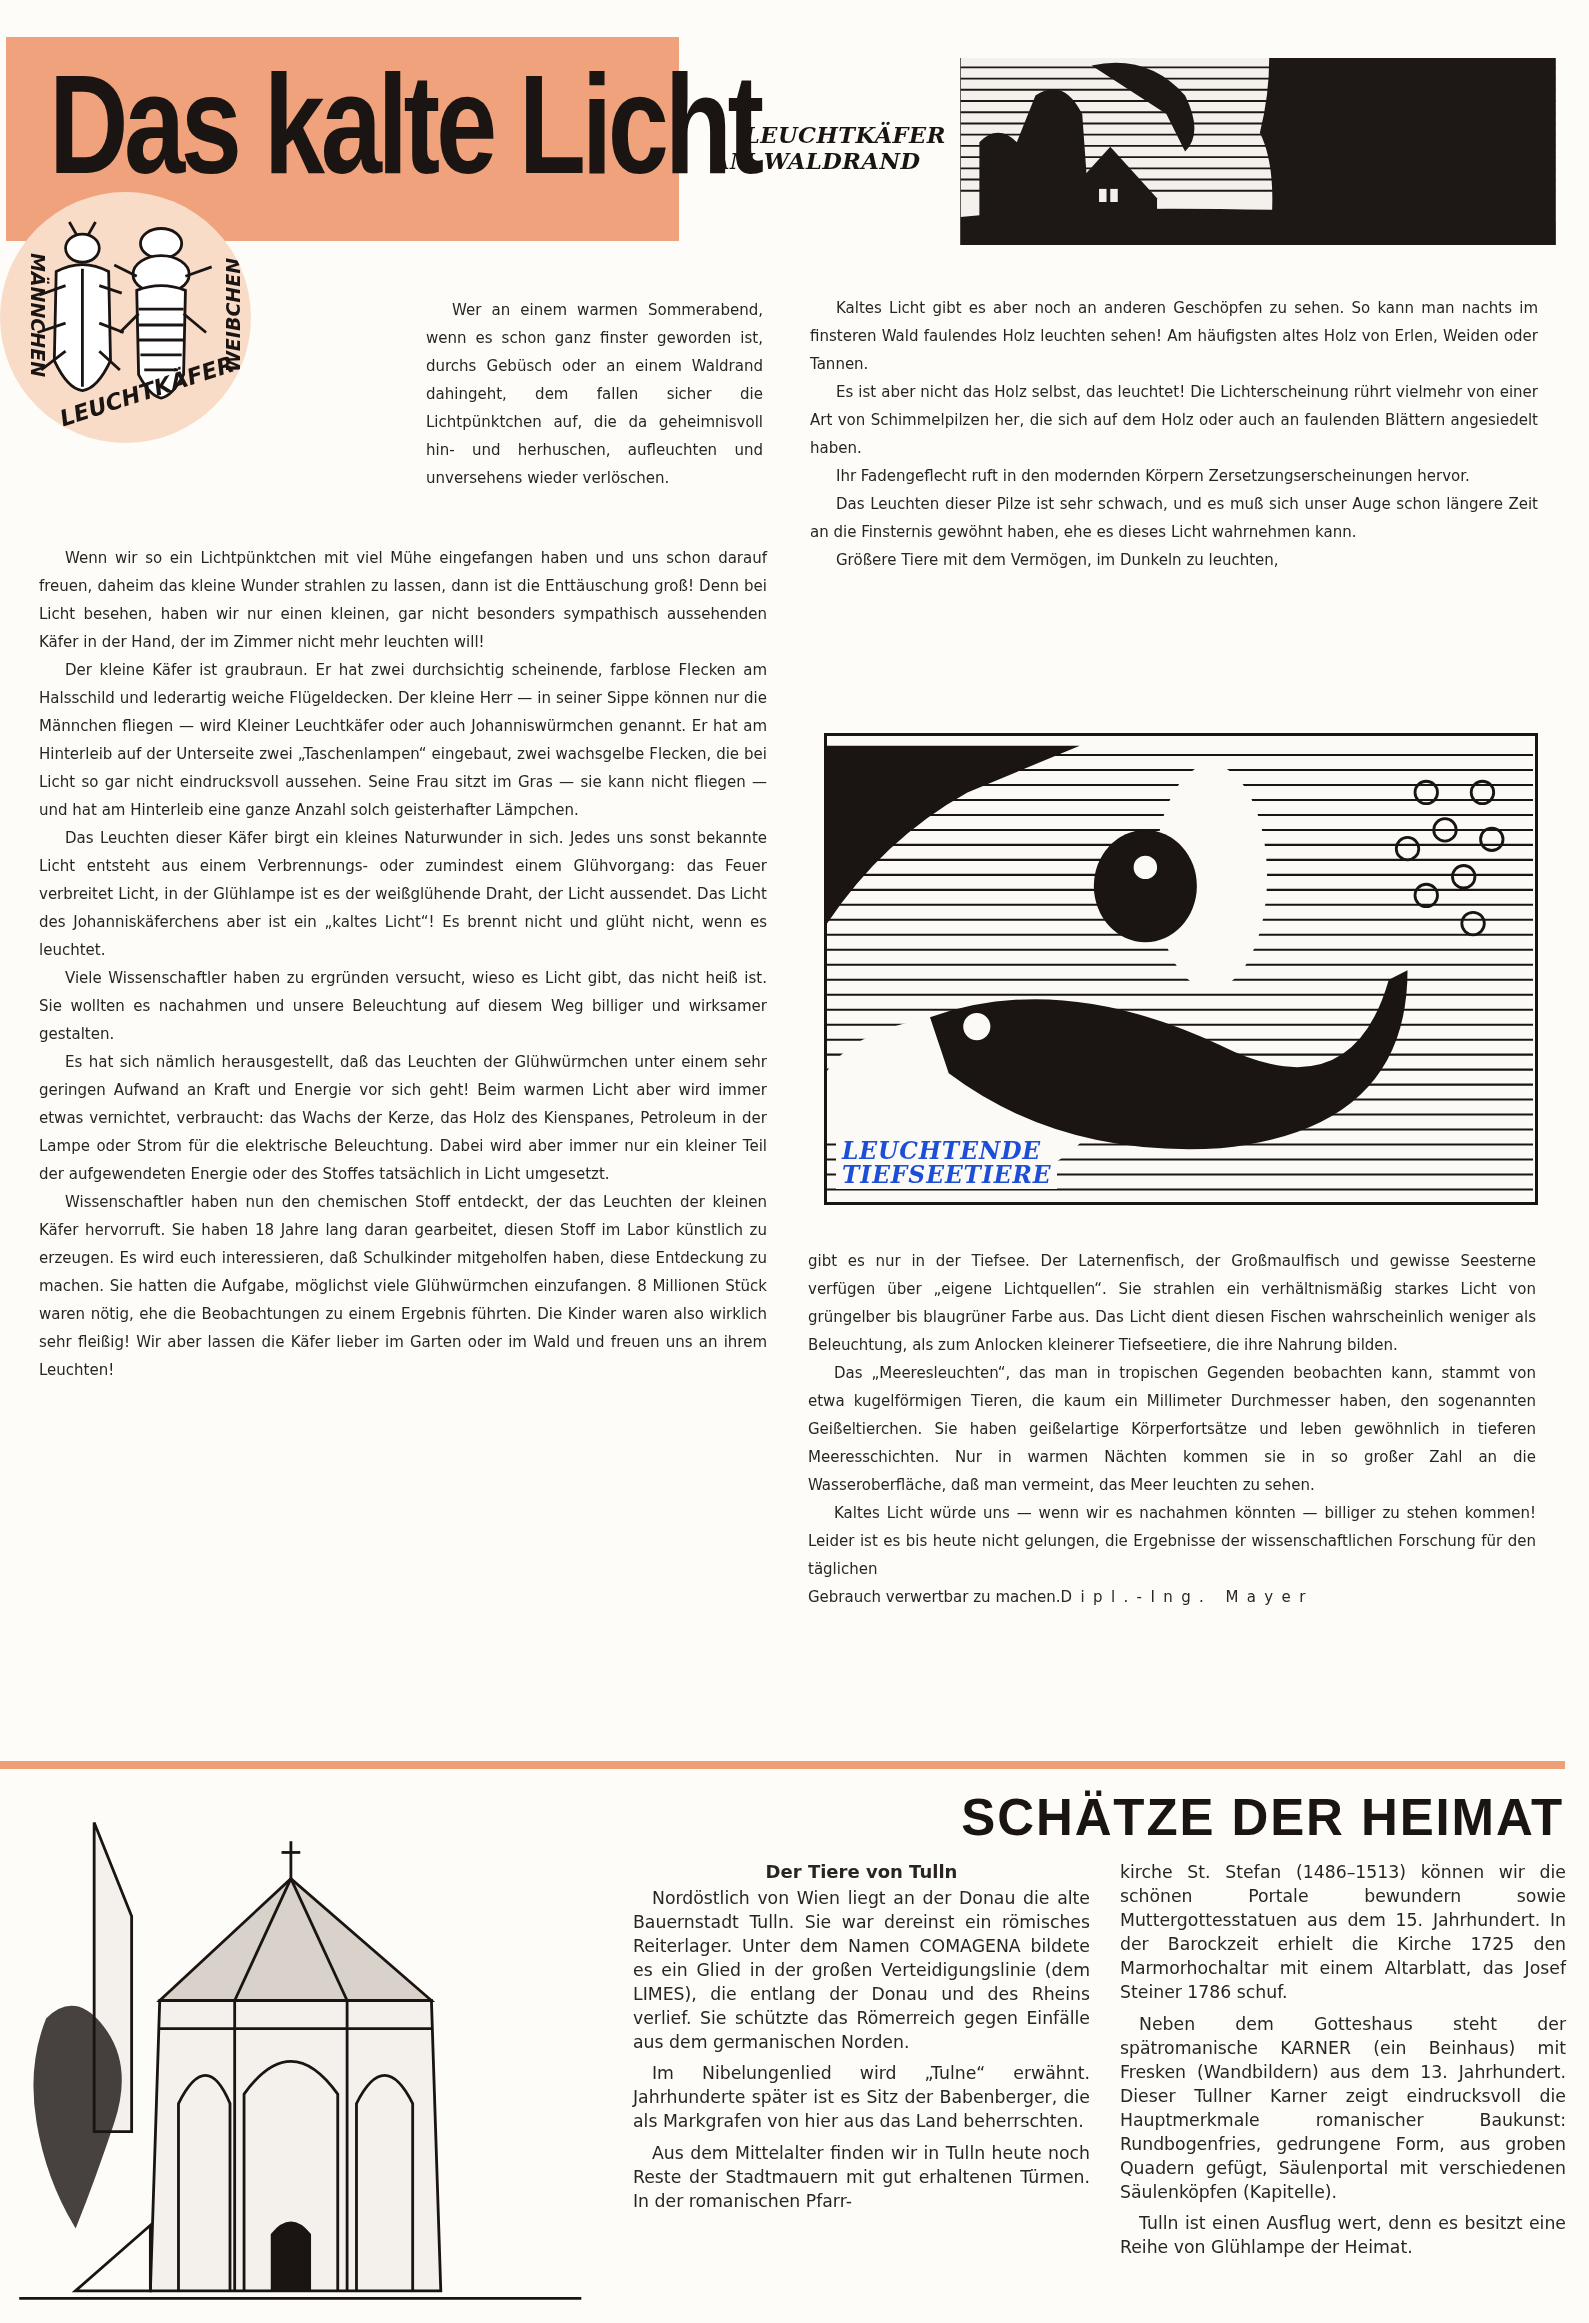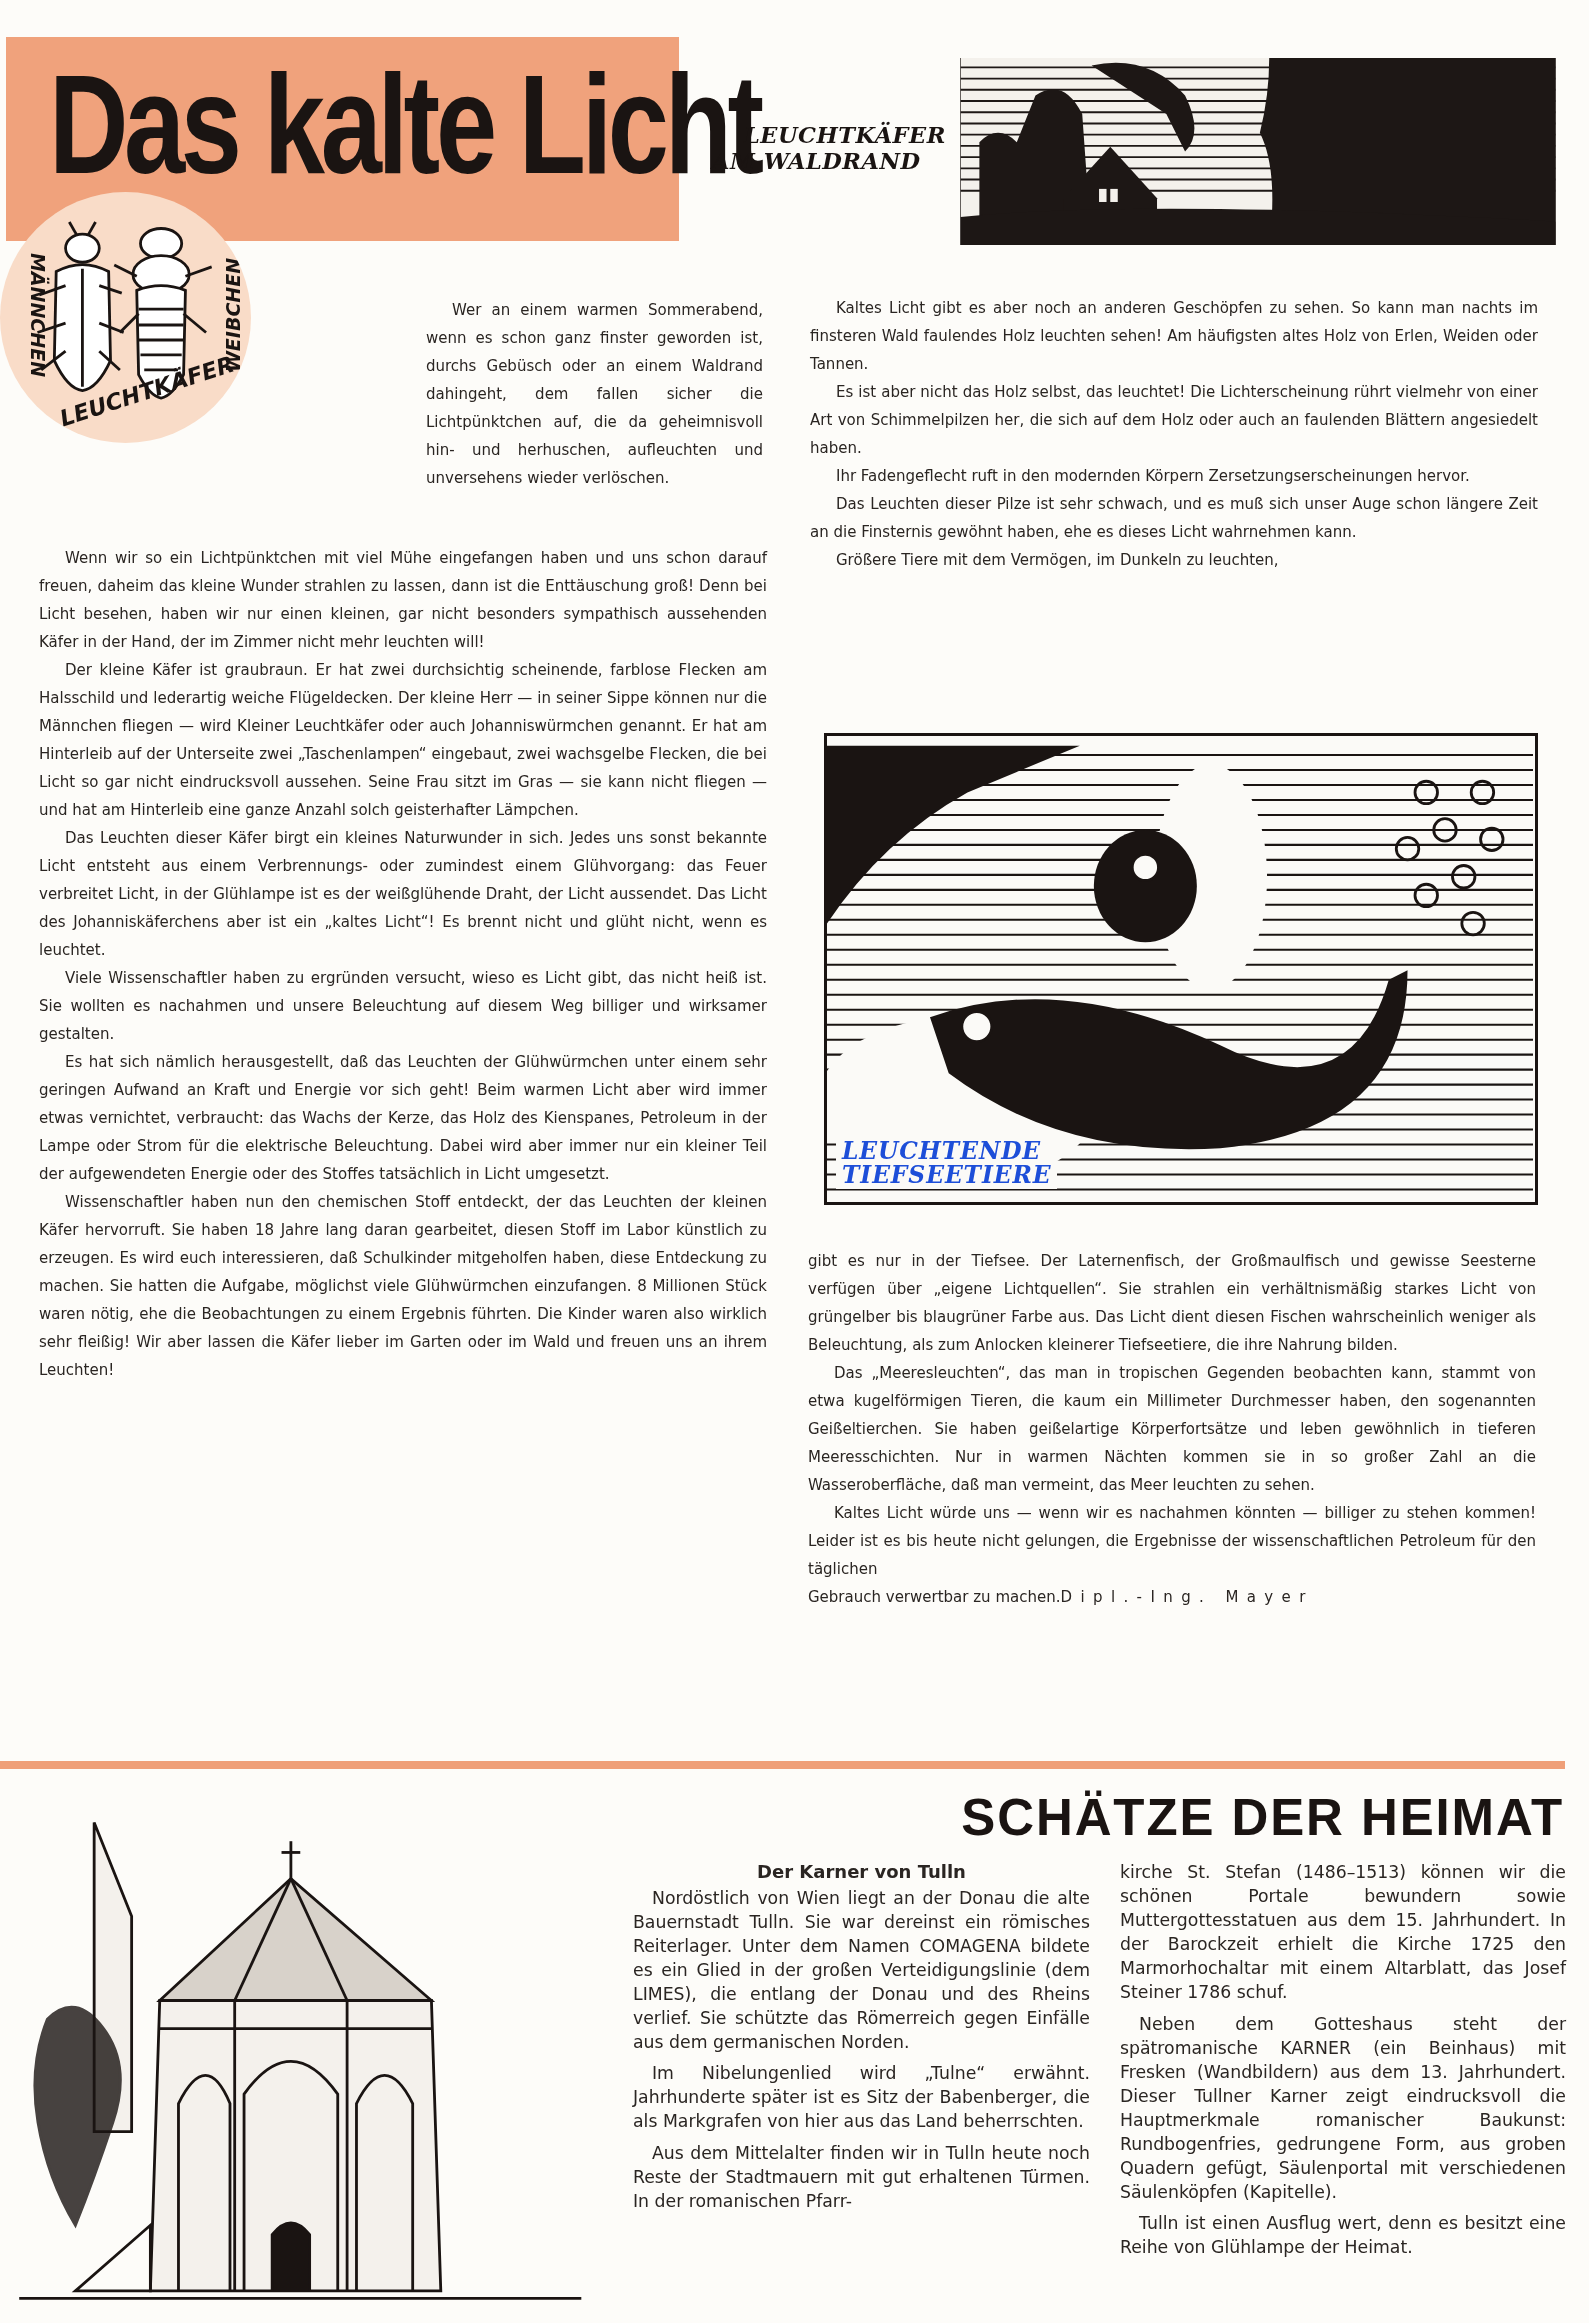--- a/index.html
+++ b/index.html
@@ -244,21 +244,21 @@
   </svg>
   <div class="deepsea-caption">
     <div>LEUCHTENDE</div>
     <div>TIEFSEETIERE</div>
   </div>
 </div>
 
 <div class="abs col right-col-bottom">
   <p style="text-indent:0">gibt es nur in der Tiefsee. Der Laternenfisch, der Großmaulfisch und gewisse Seesterne verfügen über „eigene Lichtquellen“. Sie strahlen ein verhältnismäßig starkes Licht von grüngelber bis blaugrüner Farbe aus. Das Licht dient diesen Fischen wahrscheinlich weniger als Beleuchtung, als zum Anlocken kleinerer Tiefseetiere, die ihre Nahrung bilden.</p>
   <p>Das „Meeresleuchten“, das man in tropischen Gegenden beobachten kann, stammt von etwa kugelförmigen Tieren, die kaum ein Millimeter Durchmesser haben, den sogenannten Geißeltierchen. Sie haben geißelartige Körperfortsätze und leben gewöhnlich in tieferen Meeresschichten. Nur in warmen Nächten kommen sie in so großer Zahl an die Wasseroberfläche, daß man vermeint, das Meer leuchten zu sehen.</p>
-  <p>Kaltes Licht würde uns — wenn wir es nachahmen könnten — billiger zu stehen kommen! Leider ist es bis heute nicht gelungen, die Ergebnisse der wissenschaftlichen Petroleum für den täglichen</p>
+  <p>Kaltes Licht würde uns — wenn wir es nachahmen könnten — billiger zu stehen kommen! Leider ist es bis heute nicht gelungen, die Ergebnisse der wissenschaftlichen Forschung für den täglichen</p>
   <p class="sig-line">
     <span>Gebrauch verwertbar zu machen.</span>
     <span class="author">Dipl.-Ing. Mayer</span>
   </p>
 </div>
 
 <div class="abs rule"></div>
 
 <div class="abs church-illu">
   <svg width="600" height="534" viewBox="0 0 640 570">
@@ -286,21 +286,21 @@
 
       <path d="M30 250 Q60 220 90 260 Q120 300 100 360 Q80 420 60 470 Q30 420 20 360 Q10 300 30 250 Z" fill="#1a1412" opacity="0.8"></path>
       <line x1="0" y1="548" x2="600" y2="548"></line>
     </g>
   </svg>
 </div>
 
 <div class="abs section-title">SCHÄTZE DER HEIMAT</div>
 
 <div class="abs col2 b-col1">
-  <p class="subhead">Der Karner von Tulln</p>
+  <p class="subhead">Der Tiere von Tulln</p>
   <p>Nordöstlich von Wien liegt an der Donau die alte Bauernstadt Tulln. Sie war dereinst ein römisches Reiterlager. Unter dem Namen COMAGENA bildete es ein Glied in der großen Verteidigungslinie (dem LIMES), die entlang der Donau und des Rheins verlief. Sie schützte das Römerreich gegen Einfälle aus dem germanischen Norden.</p>
   <p>Im Nibelungenlied wird „Tulne“ erwähnt. Jahrhunderte später ist es Sitz der Babenberger, die als Markgrafen von hier aus das Land beherrschten.</p>
   <p>Aus dem Mittelalter finden wir in Tulln heute noch Reste der Stadtmauern mit gut erhaltenen Türmen. In der romanischen Pfarr-</p>
 </div>
 
 <div class="abs col2 b-col2">
   <p class="cont">kirche St. Stefan (1486–1513) können wir die schönen Portale bewundern sowie Muttergottesstatuen aus dem 15. Jahrhundert. In der Barockzeit erhielt die Kirche 1725 den Marmorhochaltar mit einem Altarblatt, das Josef Steiner 1786 schuf.</p>
   <p>Neben dem Gotteshaus steht der spätromanische KARNER (ein Beinhaus) mit Fresken (Wandbildern) aus dem 13. Jahrhundert. Dieser Tullner Karner zeigt eindrucksvoll die Hauptmerkmale romanischer Baukunst: Rundbogenfries, gedrungene Form, aus groben Quadern gefügt, Säulenportal mit verschiedenen Säulenköpfen (Kapitelle).</p>
   <p>Tulln ist einen Ausflug wert, denn es besitzt eine Reihe von Glühlampe der Heimat.</p>
 </div>

